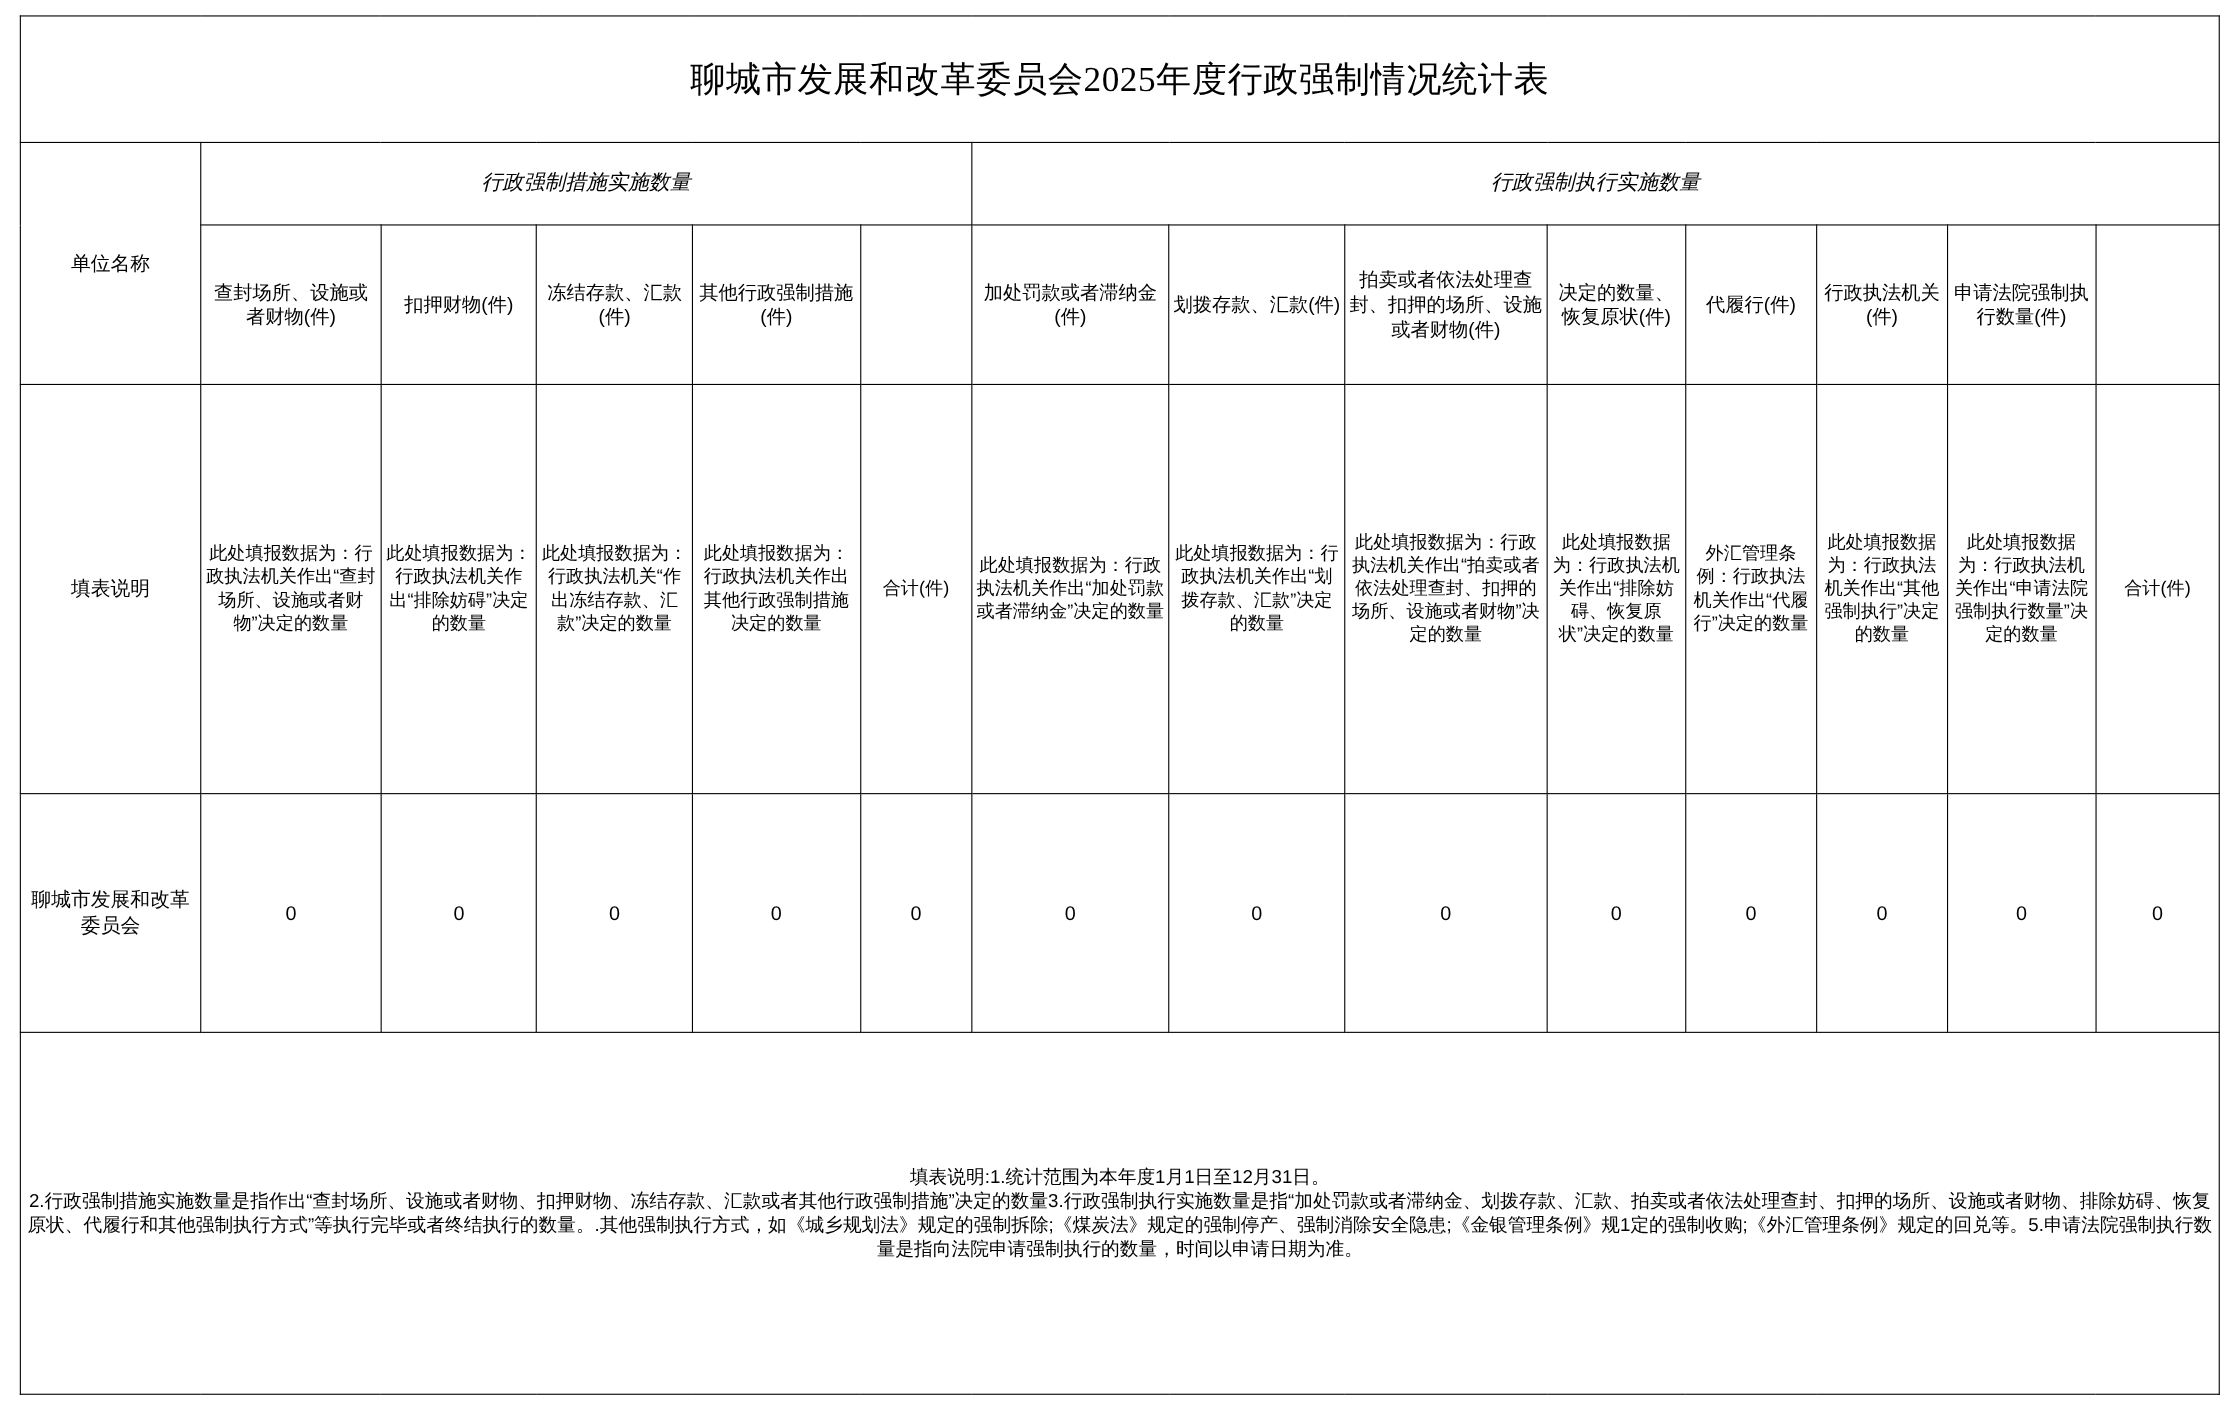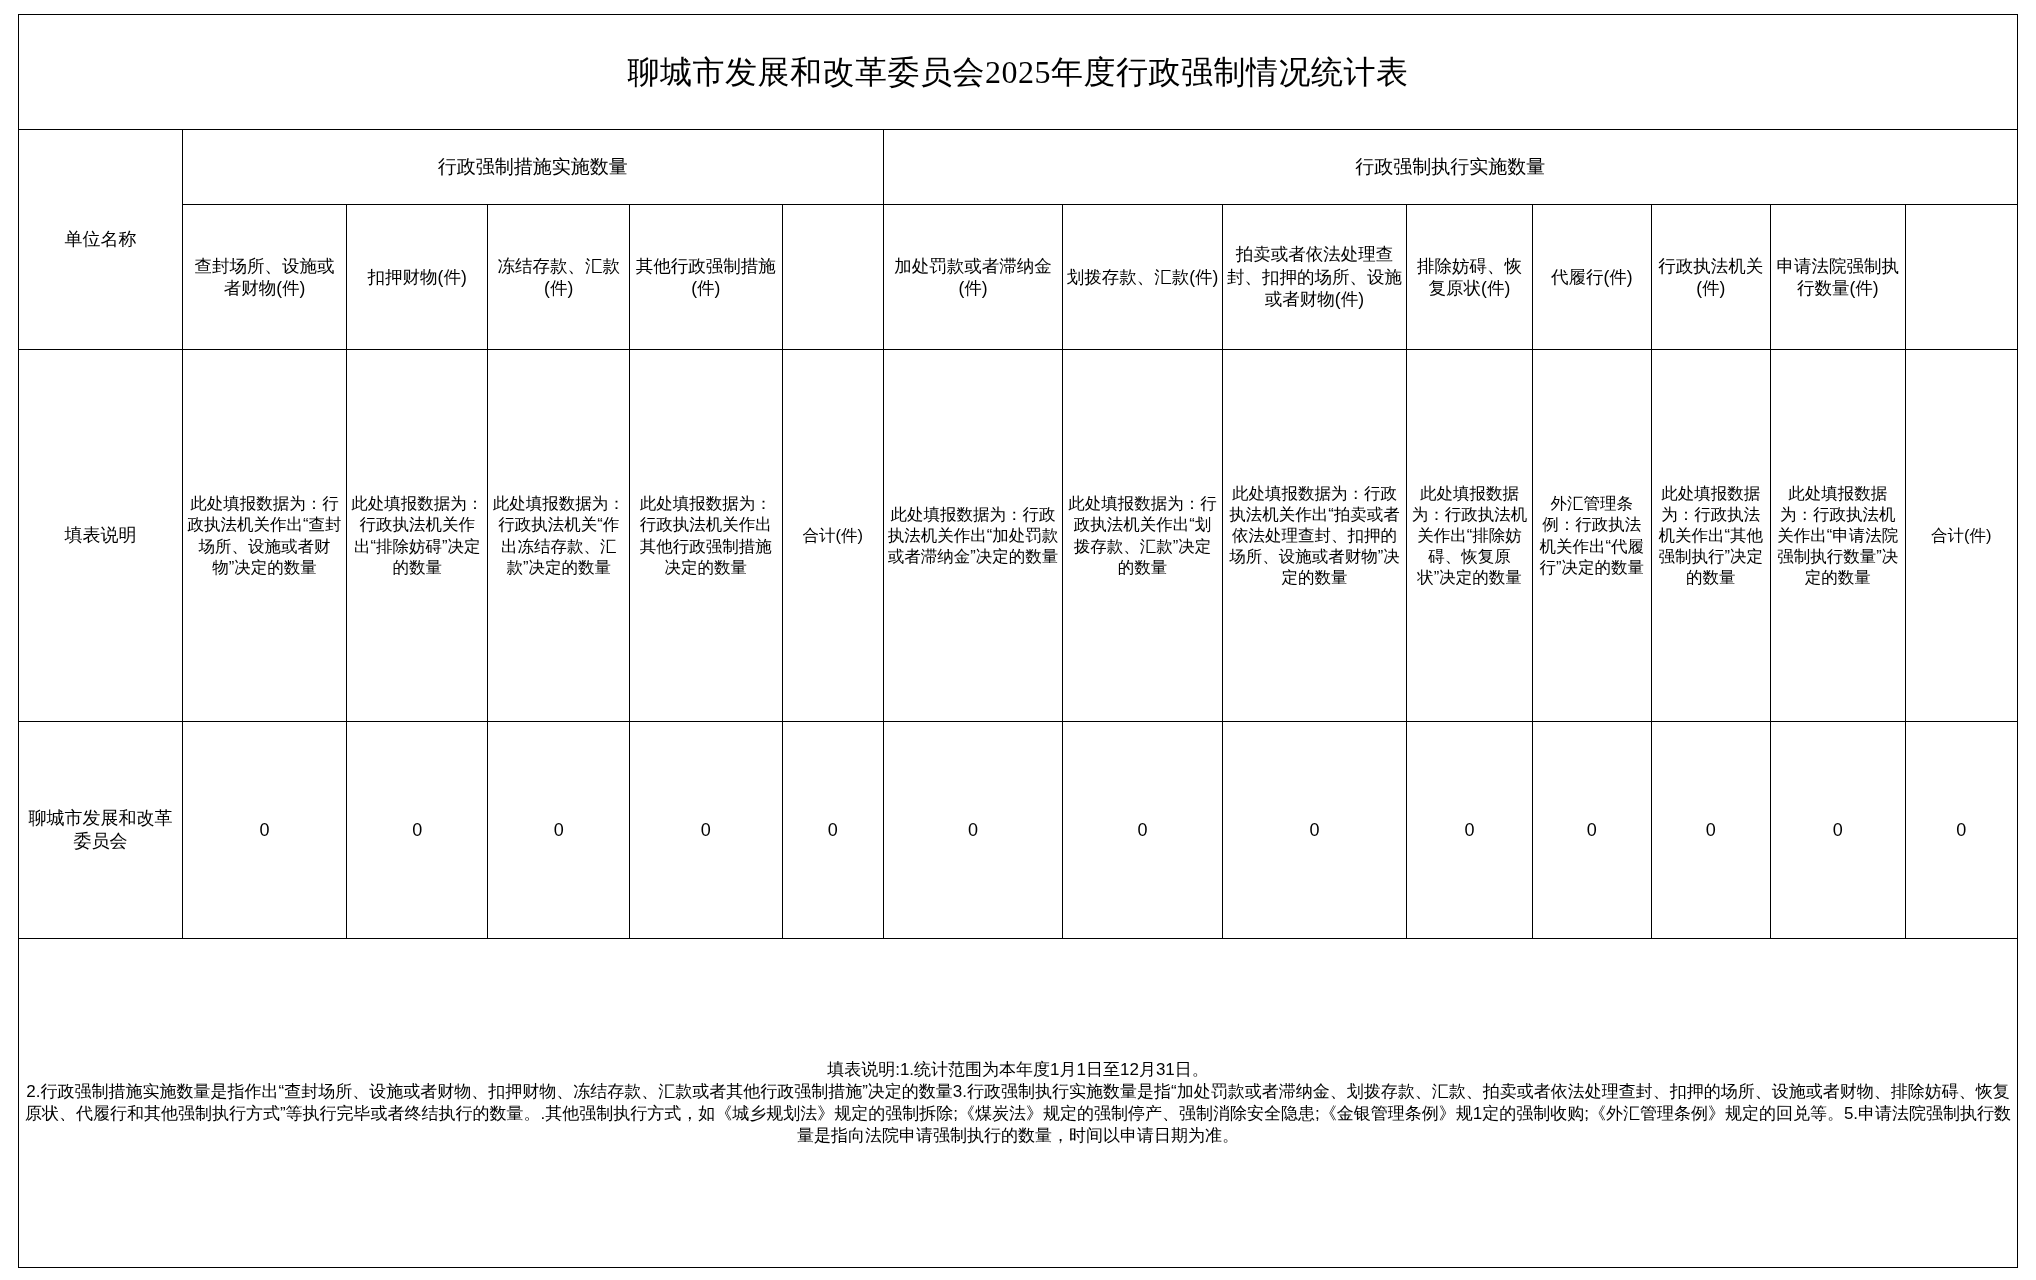--- a/index.html
+++ b/index.html
@@ -40,20 +40,21 @@
   .title-cell {
     font-size: 32px;
     font-weight: bold;
     letter-spacing: 0.5px;
     height: 78px;
     font-family: "Liberation Serif", "DejaVu Serif", serif;
   }
   .group-head {
     font-size: 19px;
     height: 38px;
+    font-style: italic;
   }
   .col-head {
     font-size: 17.5px;
     height: 108px;
     vertical-align: middle;
   }
   .unit-name-head {
     font-size: 18px;
   }
   .rowlabel {
@@ -122,21 +123,21 @@
 
       <tr>
         <td class="col-head">查封场所、设施或者财物(件)</td>
         <td class="col-head">扣押财物(件)</td>
         <td class="col-head">冻结存款、汇款(件)</td>
         <td class="col-head">其他行政强制措施(件)</td>
         <td class="col-head"></td>
         <td class="col-head">加处罚款或者滞纳金(件)</td>
         <td class="col-head">划拨存款、汇款(件)</td>
         <td class="col-head">拍卖或者依法处理查封、扣押的场所、设施或者财物(件)</td>
-        <td class="col-head">排除妨碍、恢复原状(件)</td>
+        <td class="col-head">决定的数量、恢复原状(件)</td>
         <td class="col-head">代履行(件)</td>
         <td class="col-head">行政执法机关(件)</td>
         <td class="col-head">申请法院强制执行数量(件)</td>
         <td class="col-head"></td>
       </tr>
 
       <tr>
         <td class="rowlabel">填表说明</td>
         <td class="note-cell">此处填报数据为：行政执法机关作出“查封场所、设施或者财物”决定的数量</td>
         <td class="note-cell">此处填报数据为：行政执法机关作出“排除妨碍”决定的数量</td>

